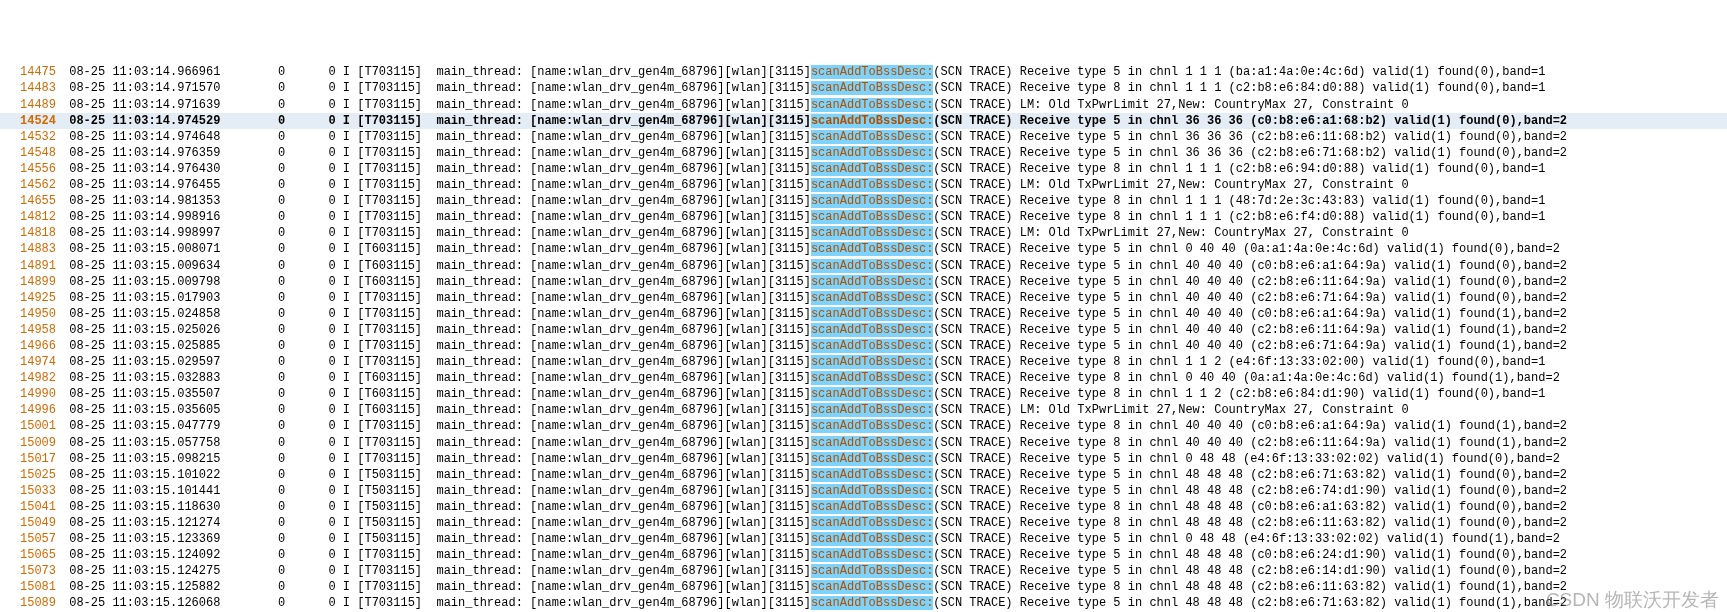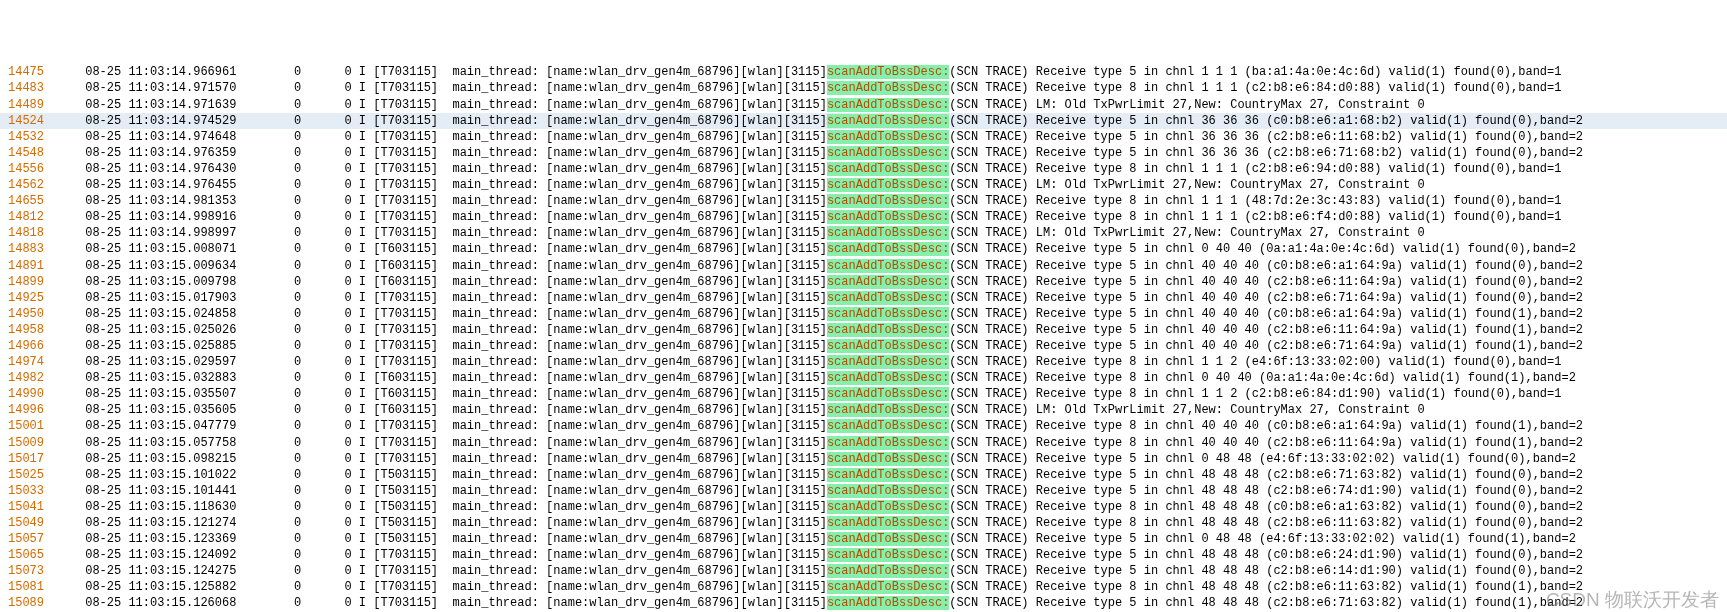--- a/index.html
+++ b/index.html
@@ -7,35 +7,35 @@
   font-family: Consolas, "Courier New", monospace;
   font-size: 12px;
   background: #ffffff;
   color: #000000;
   white-space: pre;
   overflow-x: auto;
   line-height: 16.1px;
 }
 .log-line {
   display: flex;
-  padding: 0 8px;
+  padding: 0 20px;
   white-space: pre;
-  gap: 28px;
 }
 .log-line.highlighted {
   background: #e4ecf5;
+  font-weight: bold;
 }
 .lineno {
   color: #d46a00;
   width: 42px;
   display: inline-block;
 }
 .rest { white-space: pre; }
 .hl {
-  background: #86efac;
+  background: #7dd3fc;
   color: #b05000;
 }
 .watermark {
   position: fixed;
   right: 8px;
   bottom: 4px;
   color: rgba(120,120,120,0.55);
   font-size: 19px;
   font-family: sans-serif;
   pointer-events: none;

